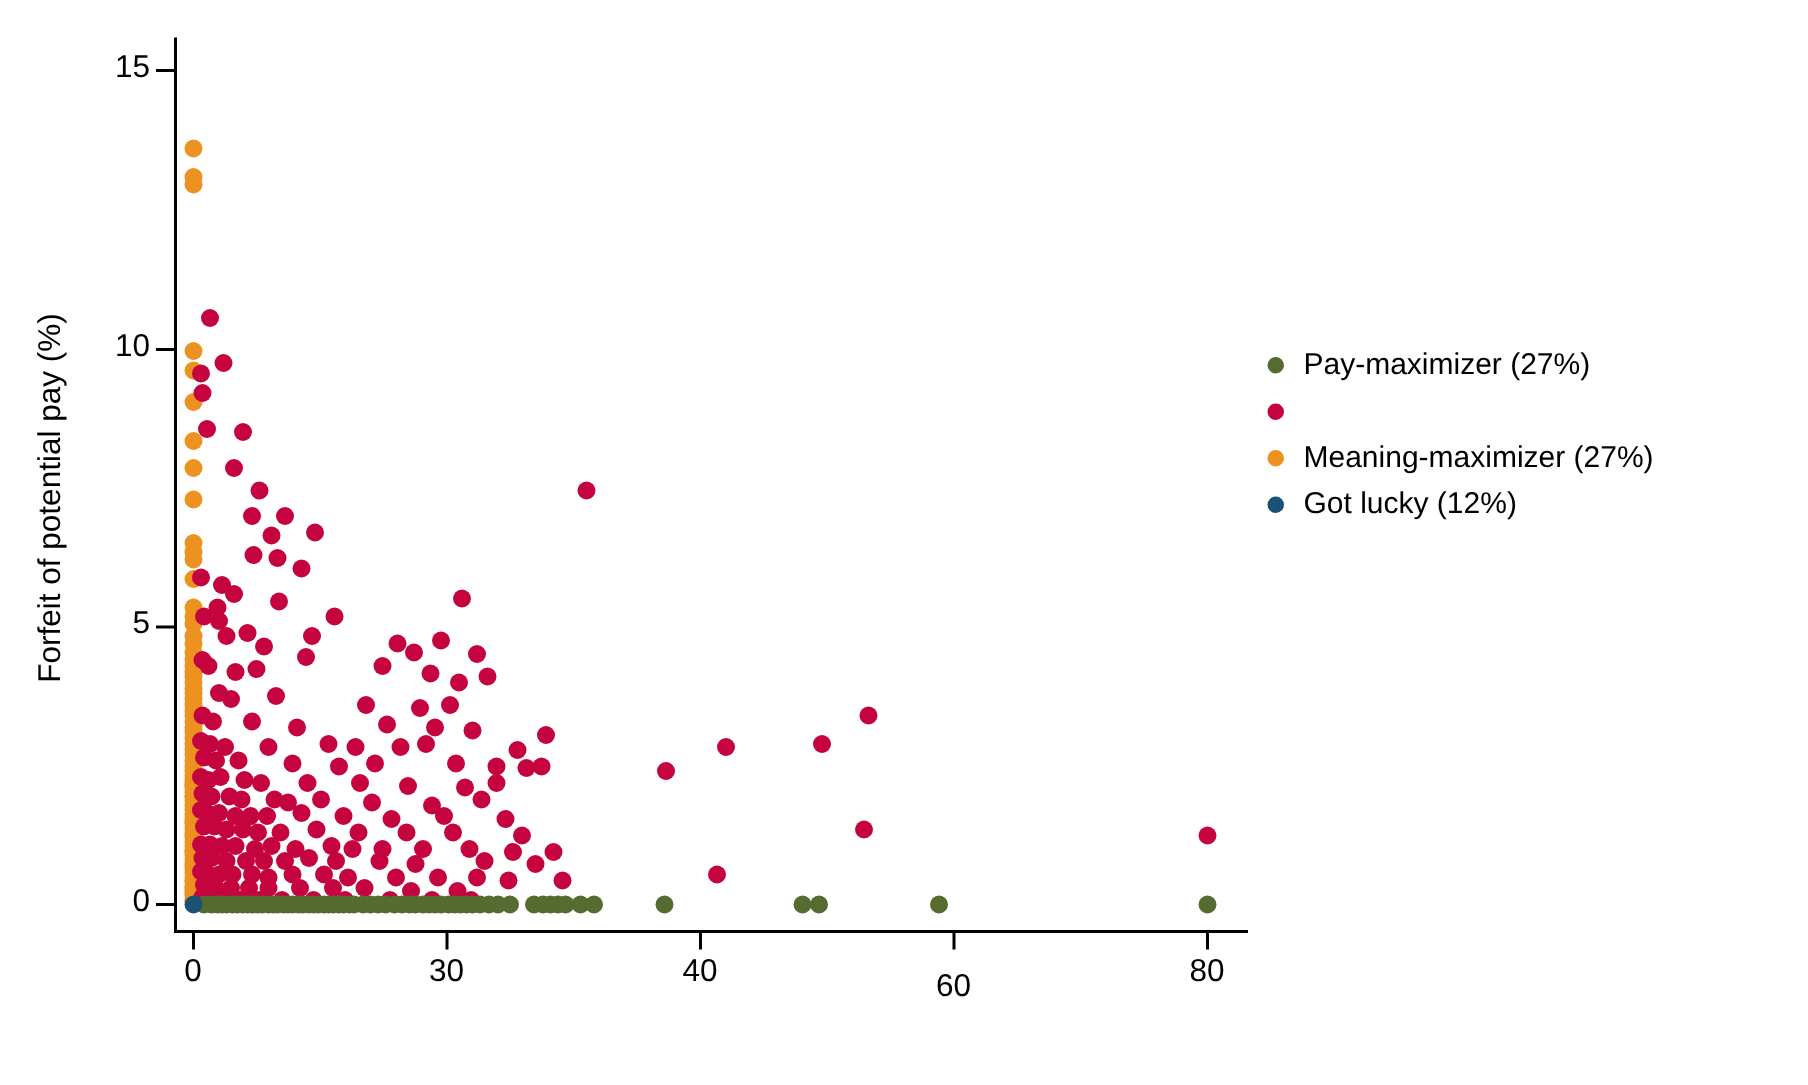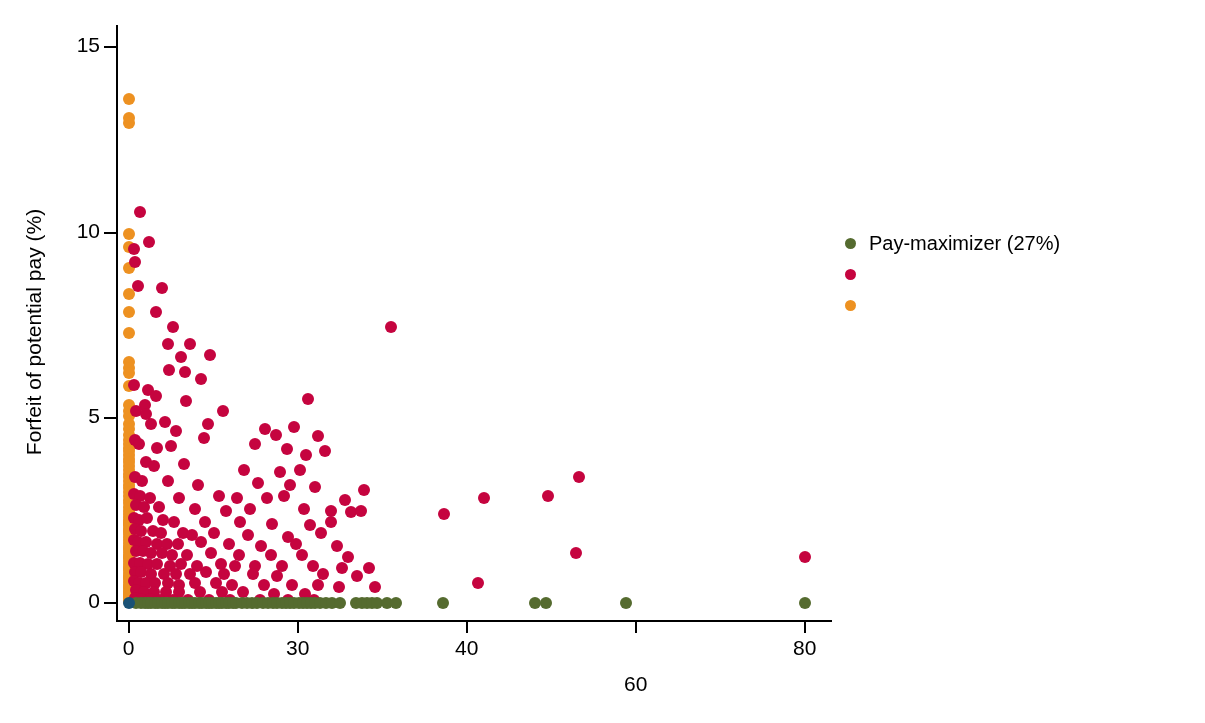--- a/index.html
+++ b/index.html
@@ -77,21 +77,21 @@
       <div class="ticklabel ytlabel" style="left: 0px; top: 218.601px;">10</div>
       <div class="tick ytick" style="top: 46.243px;"></div>
       <div class="ticklabel ytlabel" style="left: 0px; top: 33.243px;">15</div>
       <div class="tick xtick" style="left: 127.675px;"></div>
       <div class="ticklabel xtlabel" style="left: 88.6746px; top: 636px;">0</div>
       <div class="tick xtick" style="left: 296.669px;"></div>
       <div class="ticklabel xtlabel" style="left: 257.669px; top: 636px;">30</div>
       <div class="tick xtick" style="left: 465.663px;"></div>
       <div class="ticklabel xtlabel" style="left: 426.663px; top: 636px;">40</div>
       <div class="tick xtick" style="left: 634.657px;"></div>
-      <div class="ticklabel xtlabel" style="left: 595.657px; top: 672px;">60</div>
+      <div class="ticklabel xtlabel" style="left: 595.657px; top: 646px;">60</div>
       <div class="tick xtick" style="left: 803.651px;"></div>
       <div class="ticklabel xtlabel" style="left: 764.651px; top: 636px;">80</div>
     </div>
 
   <div id="points">
       <div class="pt" style="left: 122.675px; top: 93.1433px; width: 12px; height: 12px; background: rgb(237, 145, 33);"></div>
       <div class="pt" style="left: 122.675px; top: 111.679px; width: 12px; height: 12px; background: rgb(237, 145, 33);"></div>
       <div class="pt" style="left: 122.675px; top: 117.24px; width: 12px; height: 12px; background: rgb(237, 145, 33);"></div>
       <div class="pt" style="left: 122.675px; top: 228.455px; width: 12px; height: 12px; background: rgb(237, 145, 33);"></div>
       <div class="pt" style="left: 122.675px; top: 241.43px; width: 12px; height: 12px; background: rgb(237, 145, 33);"></div>
@@ -426,17 +426,22 @@
     <div id="legend-rows">
         <div class="legend-row">
           <span class="legend-swatch" style="background: rgb(85, 107, 47);"></span>
           <span class="legend-label">Pay-maximizer (27%)</span>
         </div>
         <div class="legend-row">
           <span class="legend-swatch" style="background: rgb(197, 4, 63);"></span>
         </div>
         <div class="legend-row">
           <span class="legend-swatch" style="background: rgb(237, 145, 33);"></span>
+          <span class="legend-label">Meaning-maximizer (27%)</span>
+        </div>
+        <div class="legend-row">
+          <span class="legend-swatch" style="background: rgb(26, 82, 118);"></span>
+          <span class="legend-label">Got lucky (12%)</span>
         </div>
       </div>
   </div>
 
 </div>
 
 </body></html>

